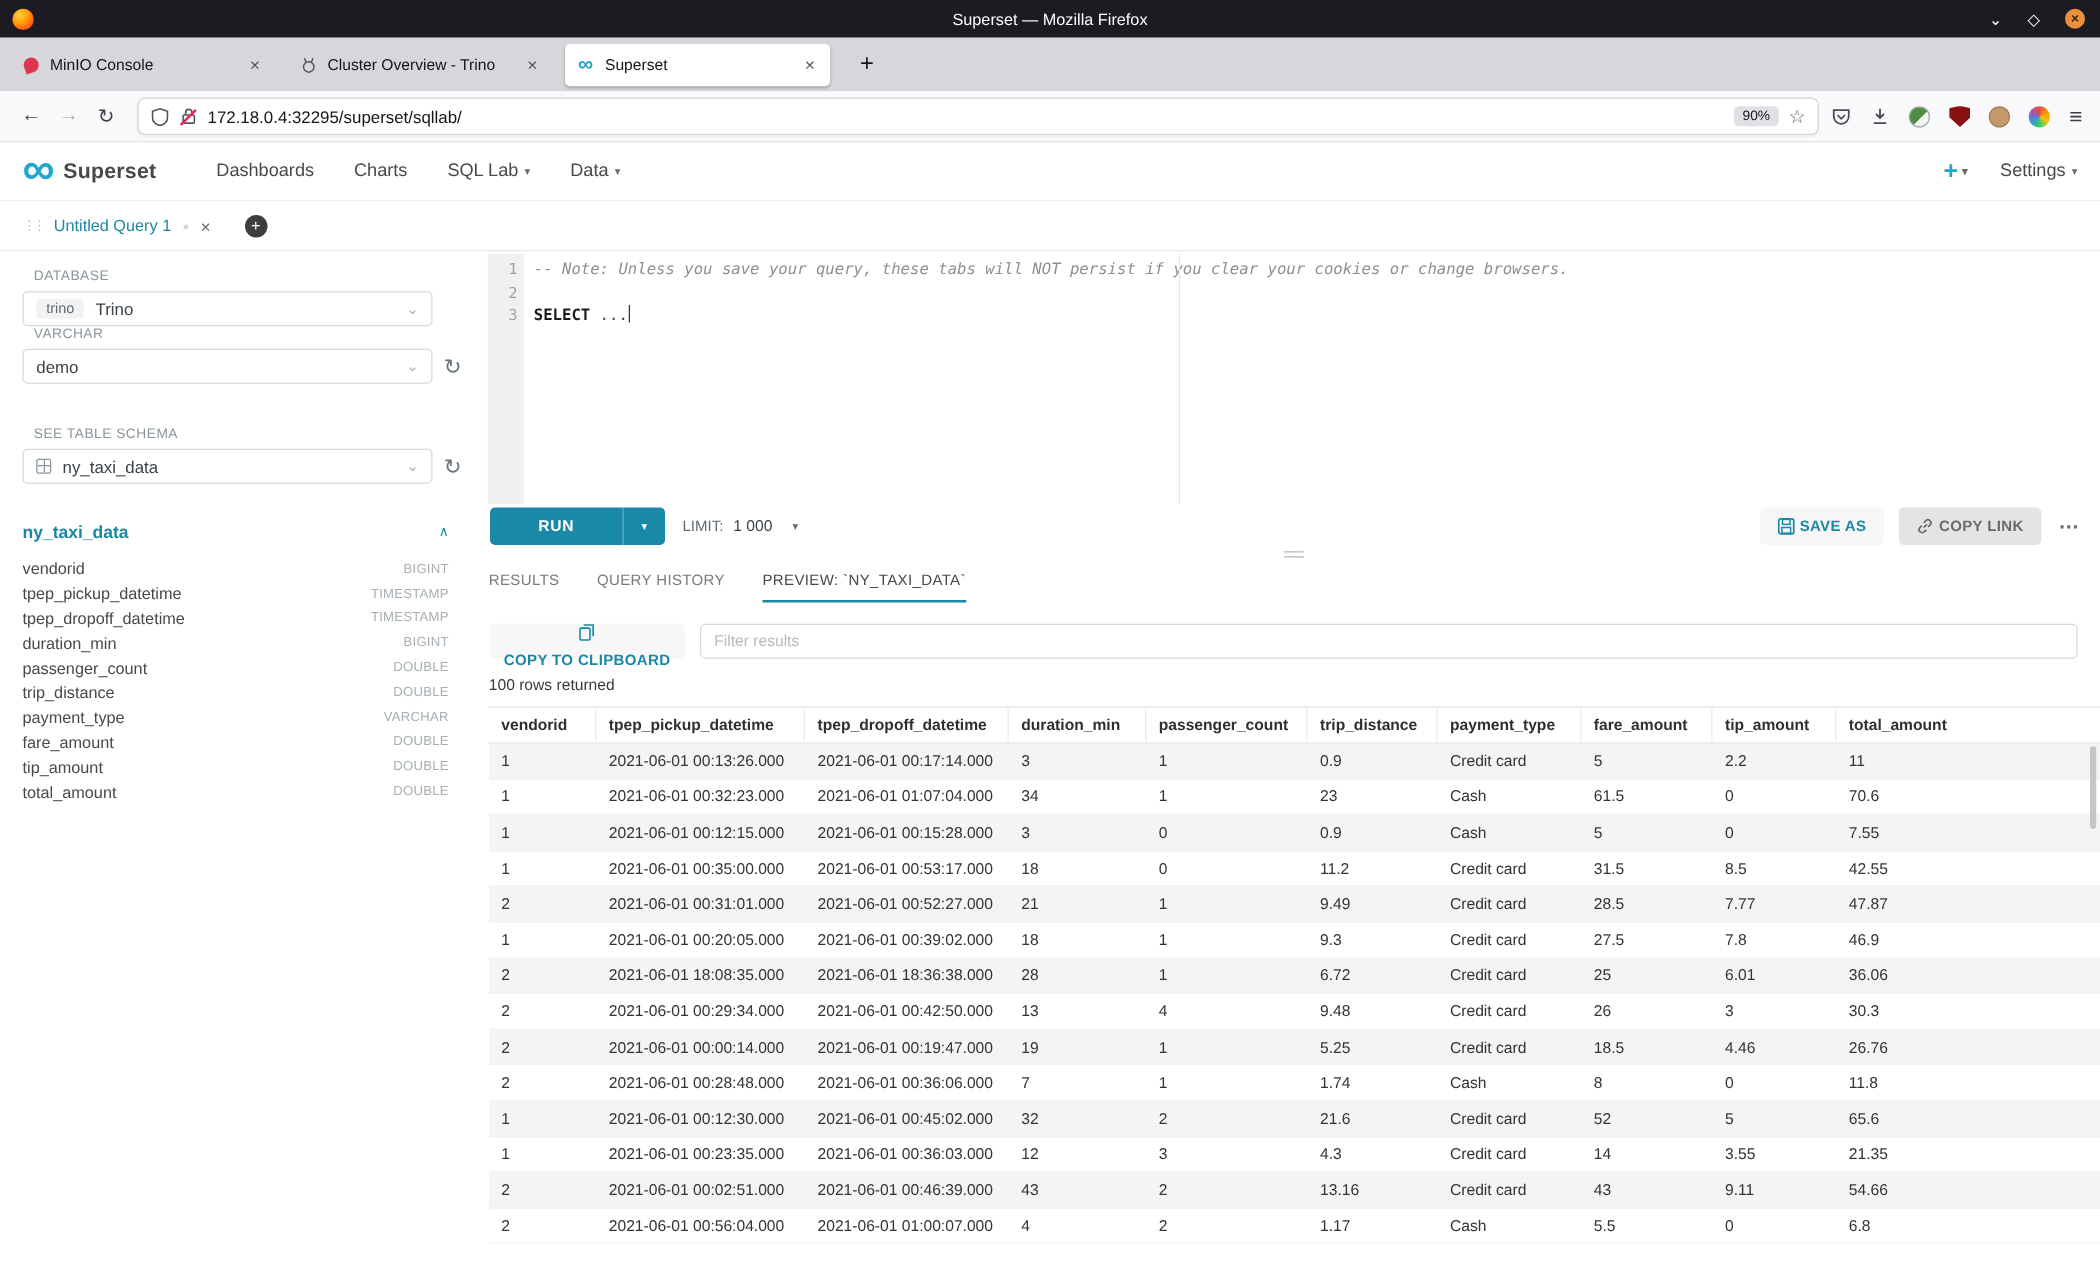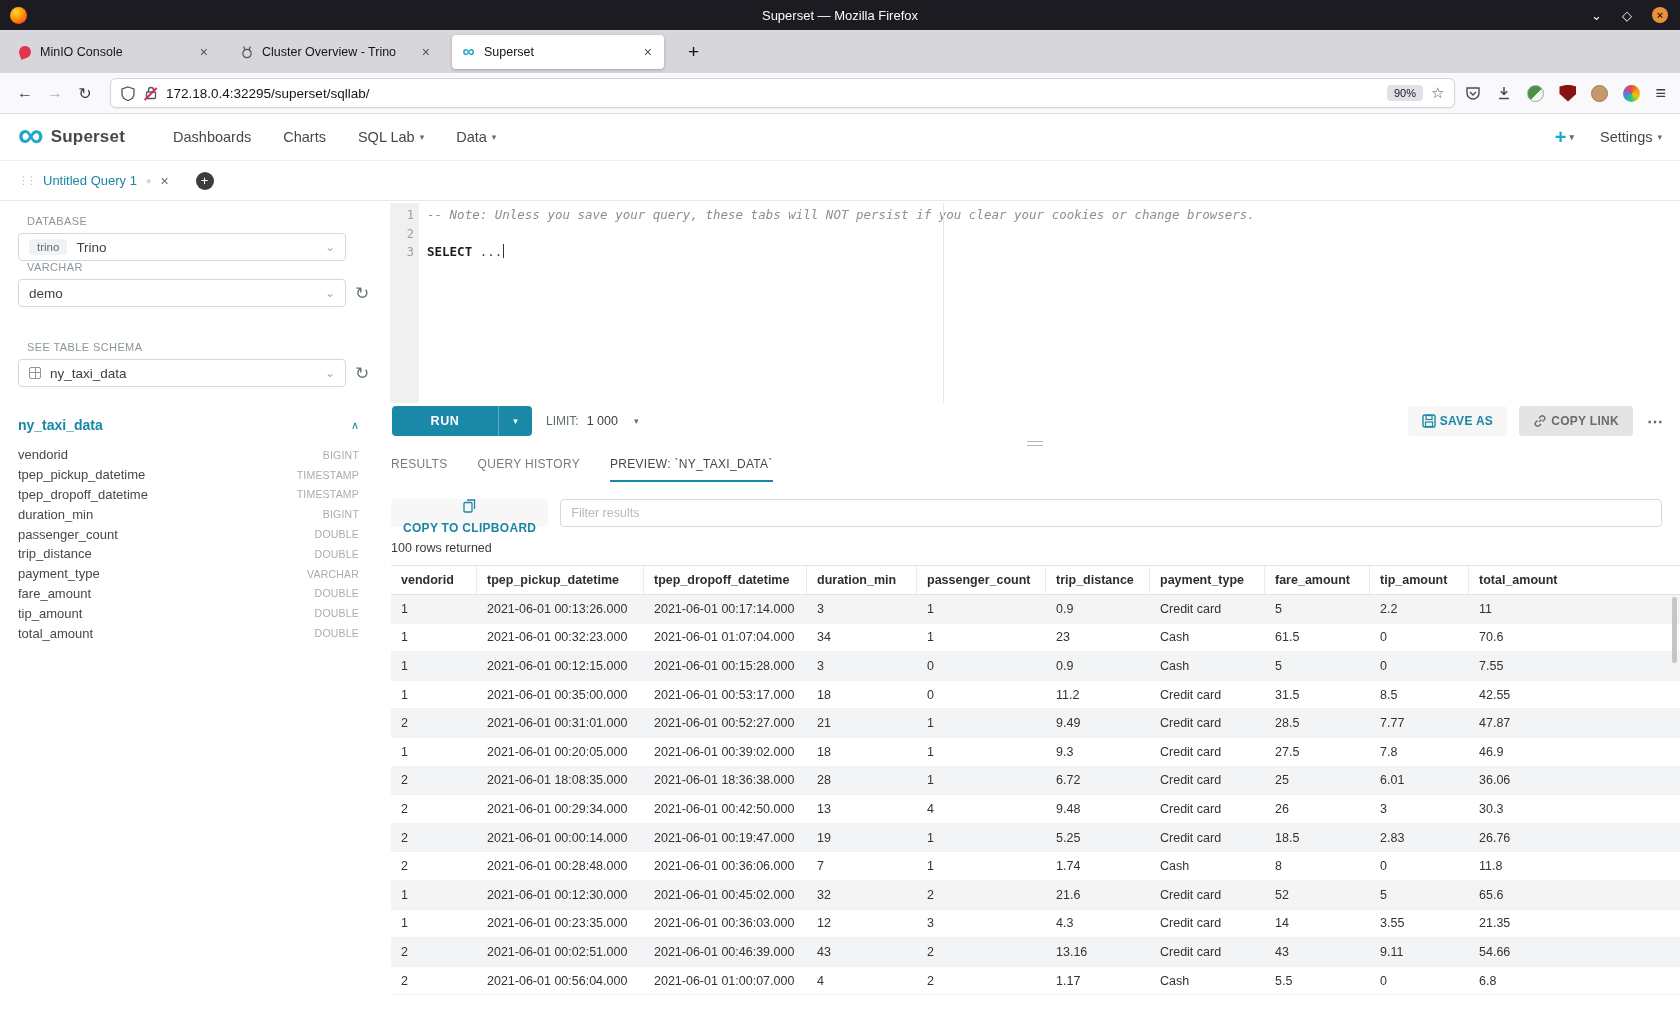--- a/index.html
+++ b/index.html
@@ -556,21 +556,21 @@
 
               <div class="tr grid-row">
                 <div class="td">2</div>
                 <div class="td">2021-06-01 00:00:14.000</div>
                 <div class="td">2021-06-01 00:19:47.000</div>
                 <div class="td">19</div>
                 <div class="td">1</div>
                 <div class="td">5.25</div>
                 <div class="td">Credit card</div>
                 <div class="td">18.5</div>
-                <div class="td">2.83</div>
+                <div class="td">4.46</div>
                 <div class="td">26.76</div>
               </div>
 
               <div class="tr grid-row">
                 <div class="td">2</div>
                 <div class="td">2021-06-01 00:28:48.000</div>
                 <div class="td">2021-06-01 00:36:06.000</div>
                 <div class="td">7</div>
                 <div class="td">1</div>
                 <div class="td">1.74</div>

